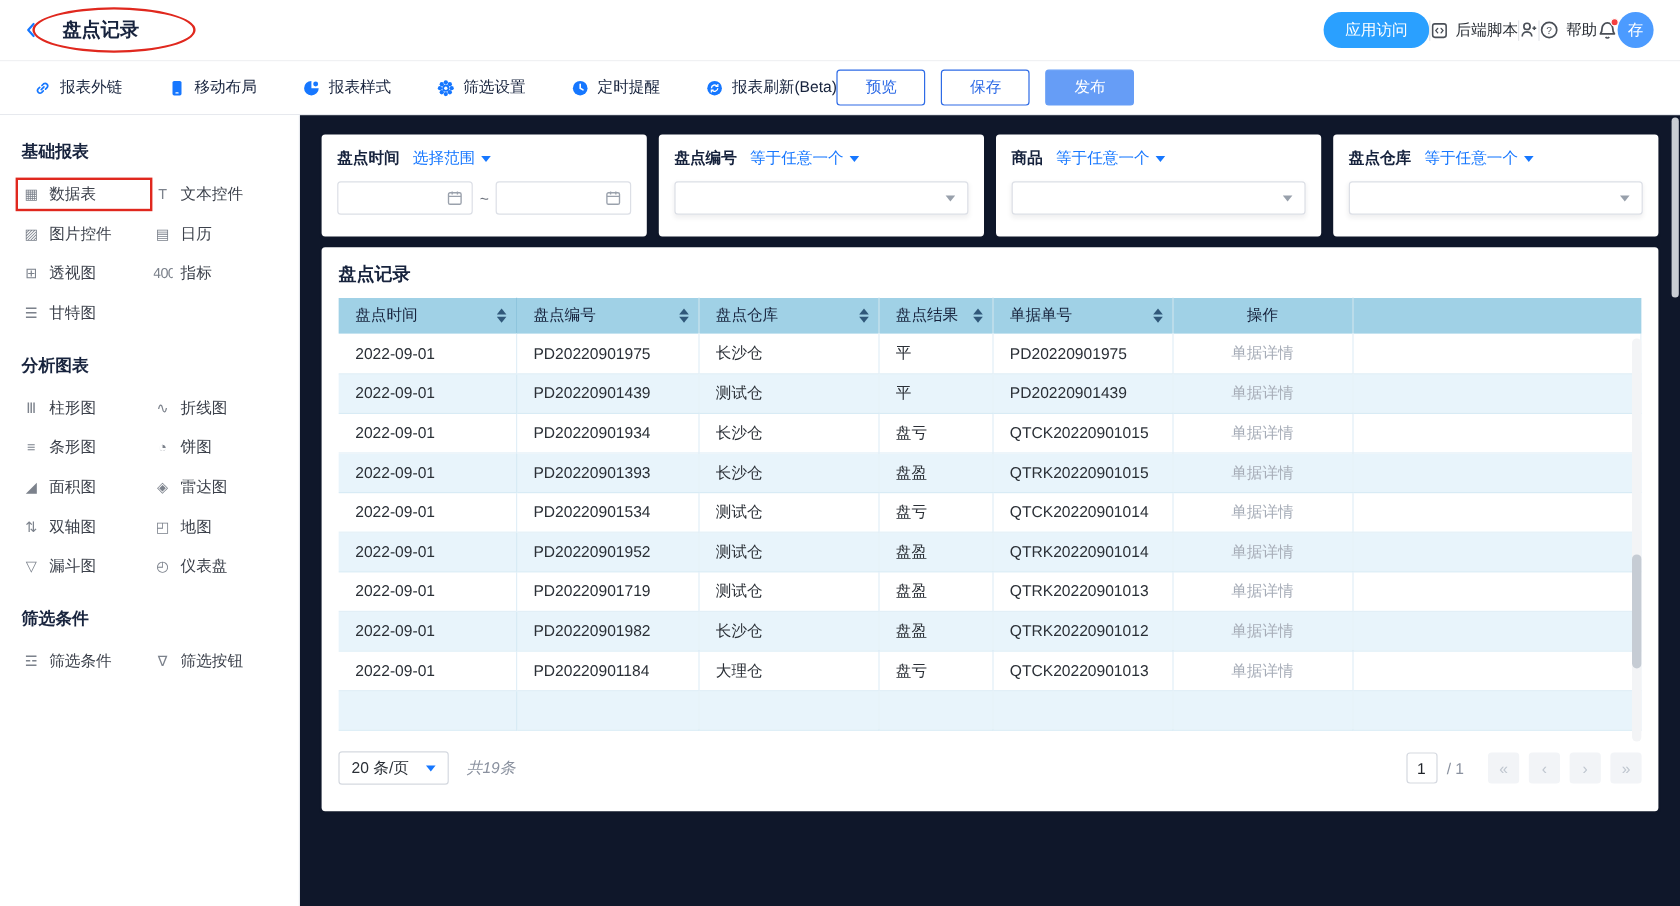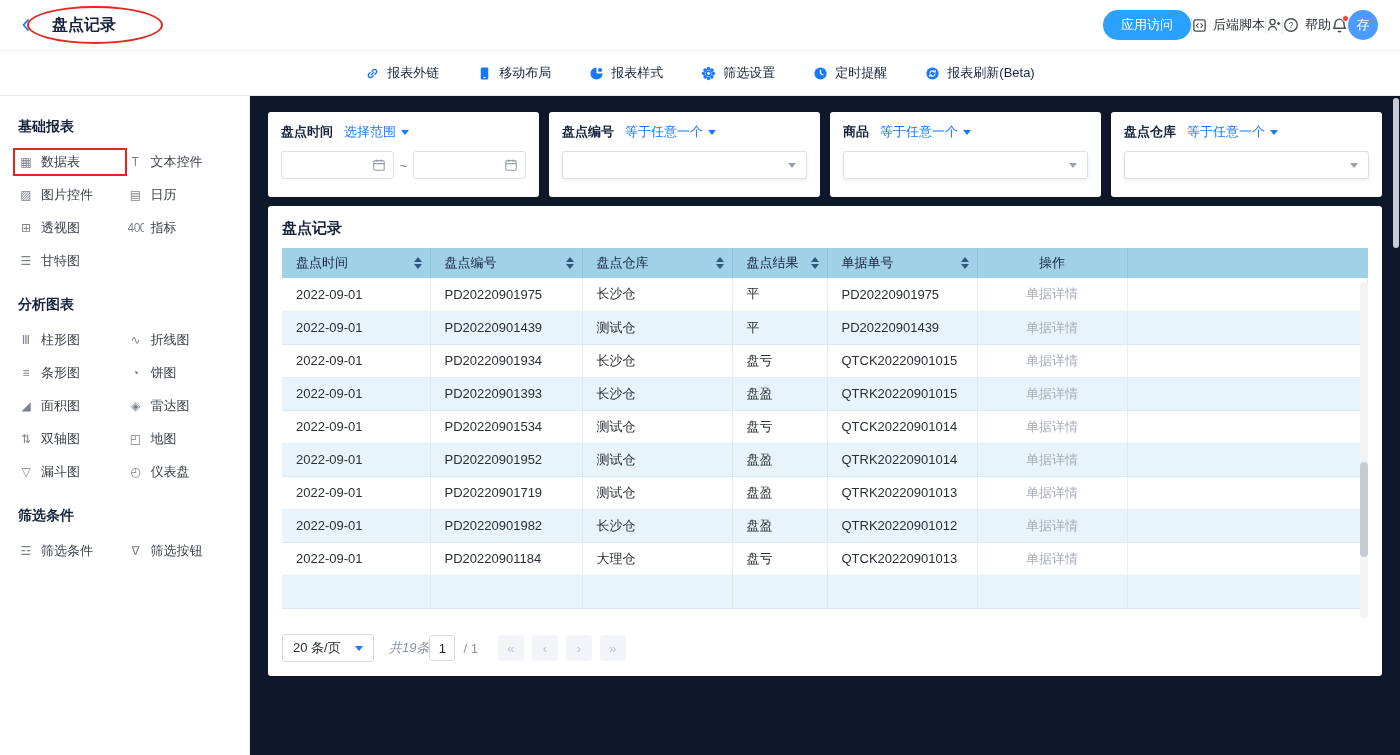--- a/index.html
+++ b/index.html
@@ -20,21 +20,21 @@
        padding:0 18px;font-size:13px;cursor:pointer;}
   .vdiv{width:1px;height:17px;background:#e3e5e9;}
   .top-item{display:flex;align-items:center;gap:6px;color:#2a2f36;cursor:pointer;}
   .bell-wrap{position:relative;cursor:pointer;display:flex;}
   .bell-dot{position:absolute;top:-2px;right:-1px;width:7px;height:7px;border-radius:50%;
        background:#f53f3f;border:1px solid #fff;}
   .avatar{width:30px;height:30px;border-radius:50%;background:#4c9bff;color:#fff;display:flex;
        align-items:center;justify-content:center;font-size:13px;cursor:pointer;}
 
   
-  .toolbar{height:46px;flex:0 0 46px;display:flex;align-items:center;justify-content:center;
+  .toolbar{height:46px;flex:0 0 46px;display:flex;align-items:center;justify-content:flex-start;
        padding:4px 28px;border-top:1px solid #f0f1f3;border-bottom:1px solid #e7e9ee;background:#fff;}
   .tb-left{display:flex;align-items:center;gap:38px;}
   .tb-item{display:flex;align-items:center;gap:7px;color:#17233d;cursor:pointer;}
   .tb-right{display:flex;gap:13px;}
   .btn{height:30px;padding:0 23px;border-radius:3px;font-size:13px;cursor:pointer;}
   .btn.outline{background:#fff;border:1px solid #2e6be6;color:#2e6be6;}
   .btn.solid{background:#669df6;border:1px solid #669df6;color:#fff;}
 
   
   .workspace{flex:1;min-height:0;display:flex;}
@@ -85,21 +85,21 @@
   tbody td{height:33px;padding:0 14px;border-right:1px solid #e2eff7;border-bottom:1px solid #e2eff7;
        color:#2a2f36;background:#fff;font-size:13px;overflow:hidden;white-space:nowrap;}
   tbody tr:nth-of-type(even) td{background:#e8f4fb;border-right-color:#d8ebf5;border-bottom-color:#d8ebf5;}
   tbody td.action{color:#a7adb8;text-align:center;cursor:pointer;}
   .tscroll-track{position:absolute;right:0;top:34px;width:8px;height:336px;background:#f3f4f6;
        border-radius:4px;}
   .tscroll-thumb{position:absolute;right:0;top:180px;width:8px;height:95px;background:#c6ccd4;
        border-radius:4px;cursor:grab;}
 
   
-  .pagebar{display:flex;align-items:center;justify-content:flex-start;margin-top:12px;}
+  .pagebar{display:flex;align-items:center;justify-content:space-between;margin-top:4px;}
   .pb-left{display:flex;align-items:center;}
   .psize{height:28px;min-width:92px;border:1px solid #d5d9e0;border-radius:3px;display:flex;
        align-items:center;justify-content:space-between;gap:12px;padding:0 10px;cursor:pointer;
        color:#2a2f36;}
   .psize .caret{color:#1677ff;border-top-width:5px;}
   .ptotal{color:#8a919f;margin-left:15px;font-style:italic;}
   .pb-right{display:flex;align-items:center;}
   .pnum{min-width:26px;height:26px;border:1px solid #d5d9e0;border-radius:3px;display:flex;
        align-items:center;justify-content:center;padding:0 6px;background:#fff;cursor:pointer;}
   .psuffix{color:#8a919f;margin:0 12px 0 8px;}
@@ -212,20 +212,25 @@
     </span>
     <span class="tb-item" data-name="toolbar-item-report-refresh">
       <svg width="15" height="15" viewBox="0 0 16 16" data-name="refresh-icon">
           <circle cx="8" cy="8" r="6.5" fill="#1677ff"></circle>
           <path d="M5.2 8a2.8 2.8 0 0 1 5-1.7M10.8 8a2.8 2.8 0 0 1-5 1.7" stroke="#fff" stroke-width="1.2" fill="none"></path>
           <path d="M10.9 4.2v2.1H8.8M5.1 11.8V9.7h2.1" fill="none" stroke="#fff" stroke-width="1.1"></path>
         </svg>
       <span>报表刷新(Beta)</span>
     </span>
   </div>
+  <div class="tb-right">
+    <button class="btn outline" data-name="preview-button">预览</button>
+    <button class="btn outline" data-name="save-button">保存</button>
+    <button class="btn solid" data-name="publish-button">发布</button>
+  </div>
 </div>
 
 <div class="workspace">
 
   <aside class="sidebar" data-name="widget-sidebar">
     <div class="sec">
       <div class="sec-title" data-name="section-title-basic-reports">基础报表</div>
       <div class="sec-grid">
 
           <div class="s-item highlighted" data-name="sidebar-item">

